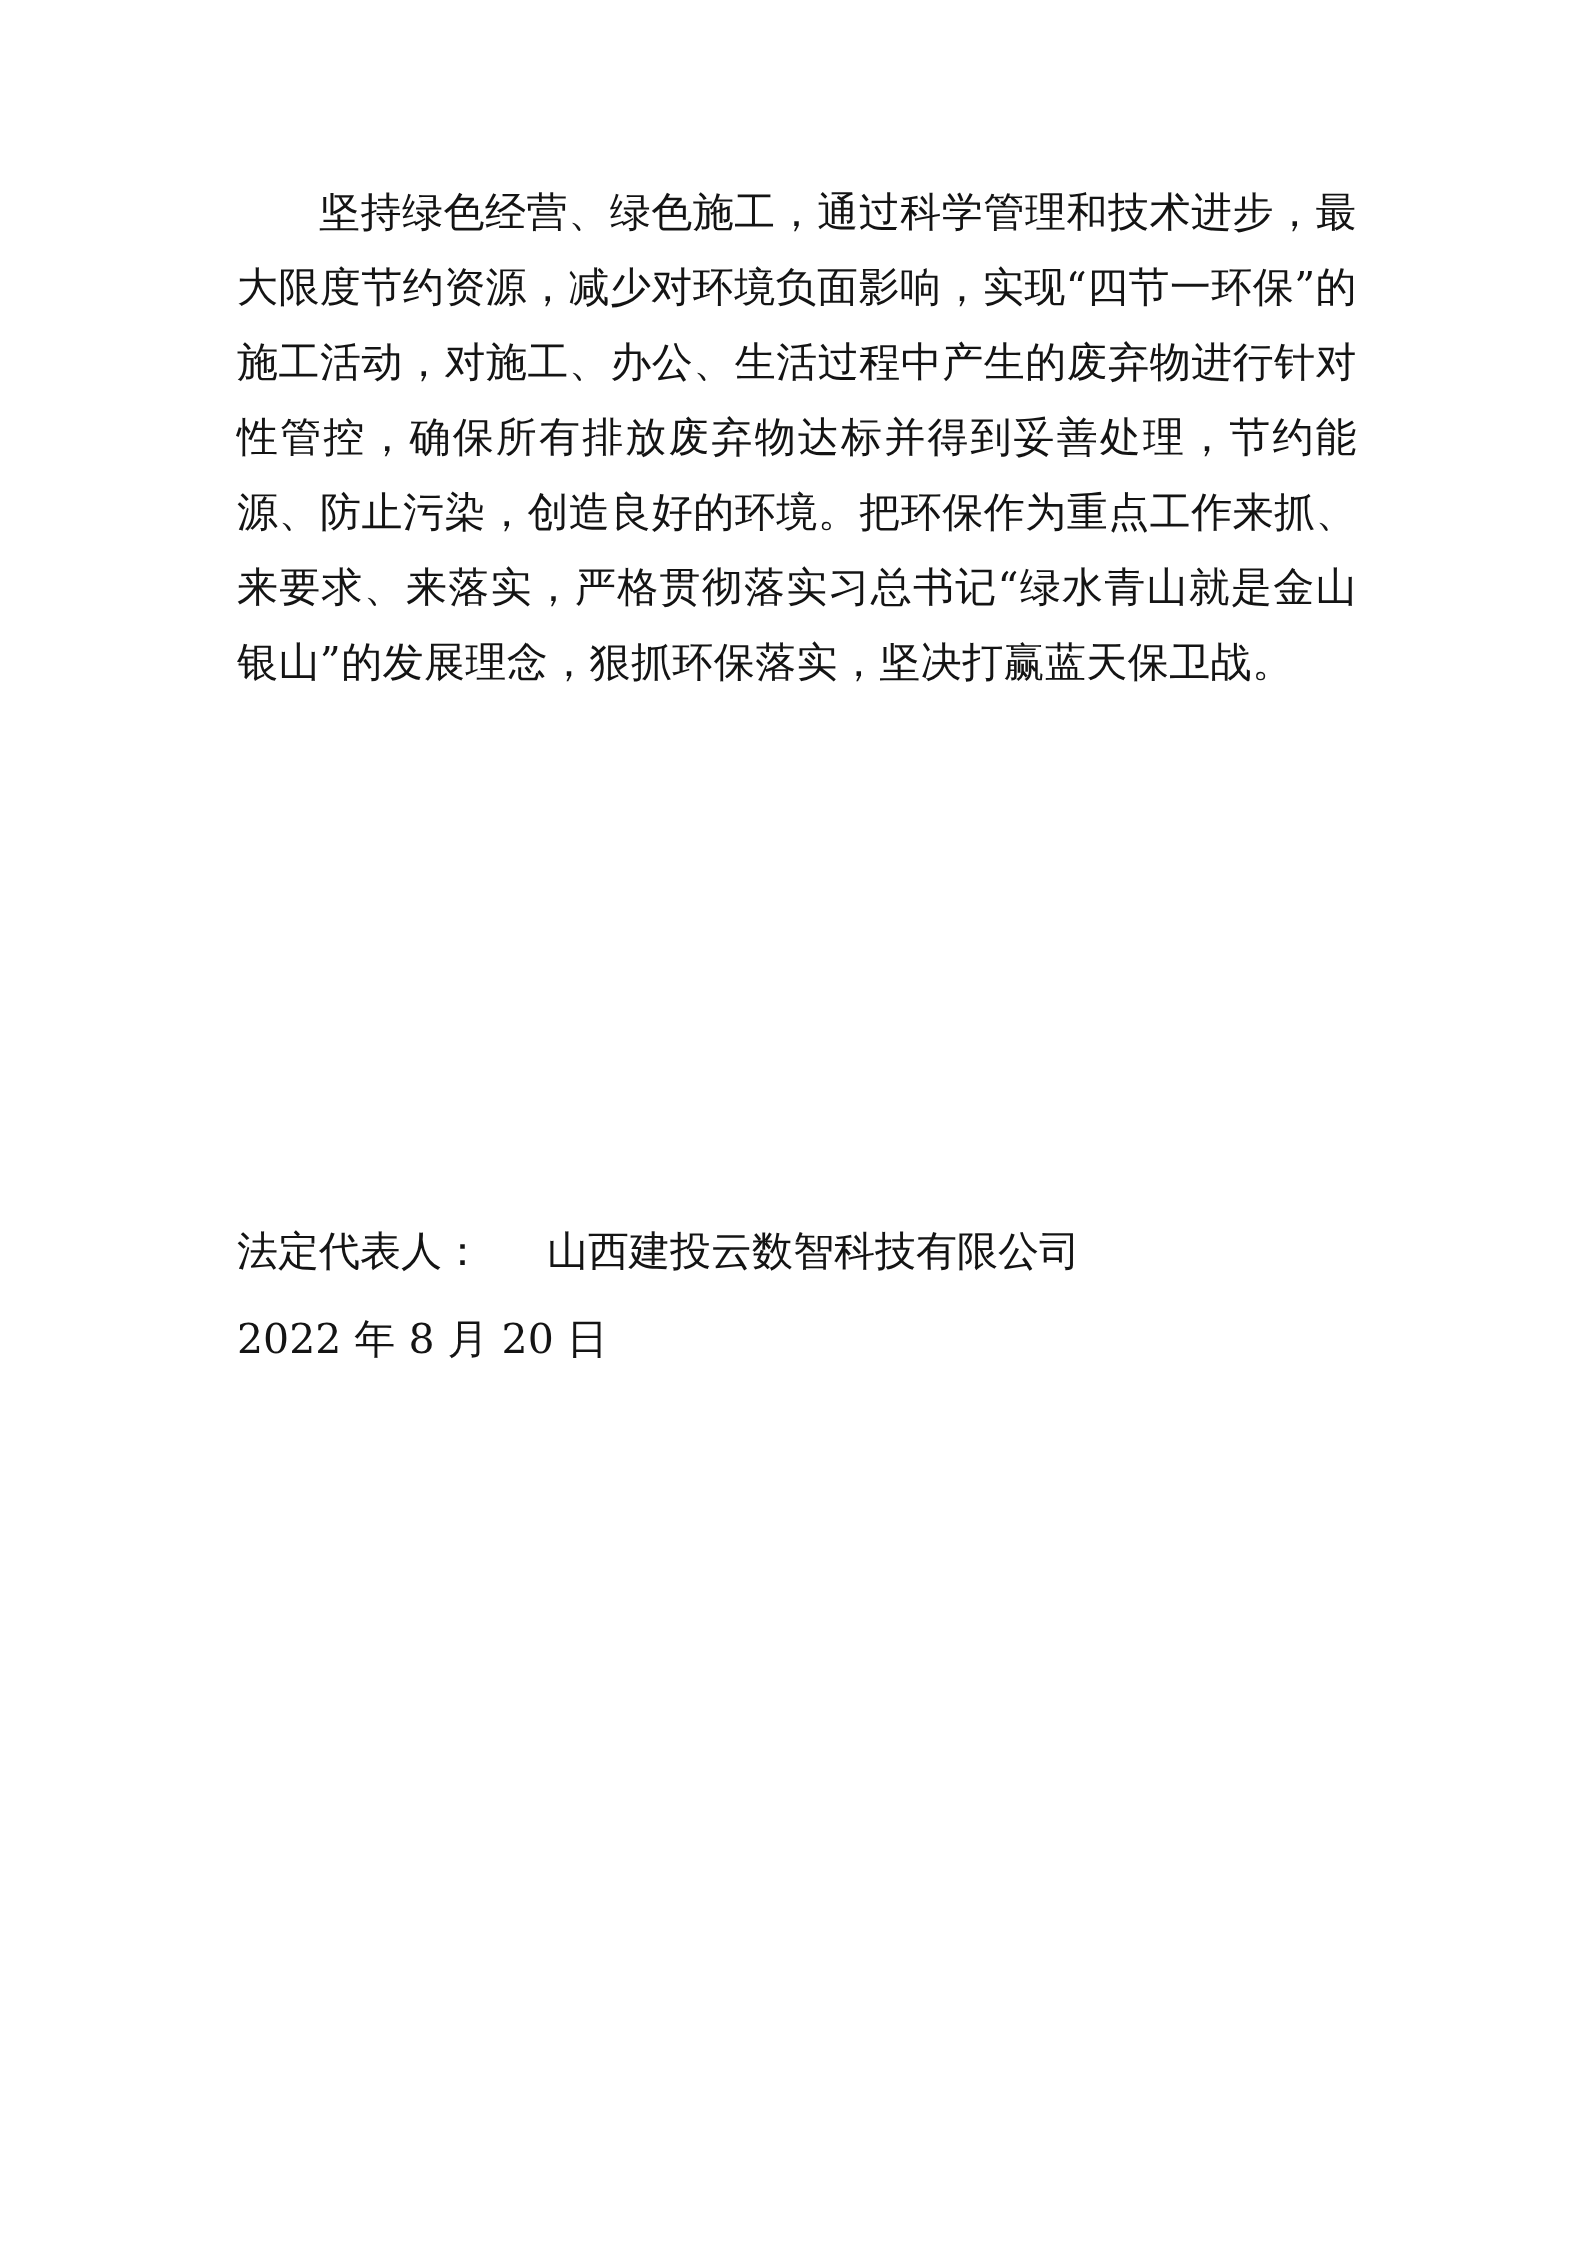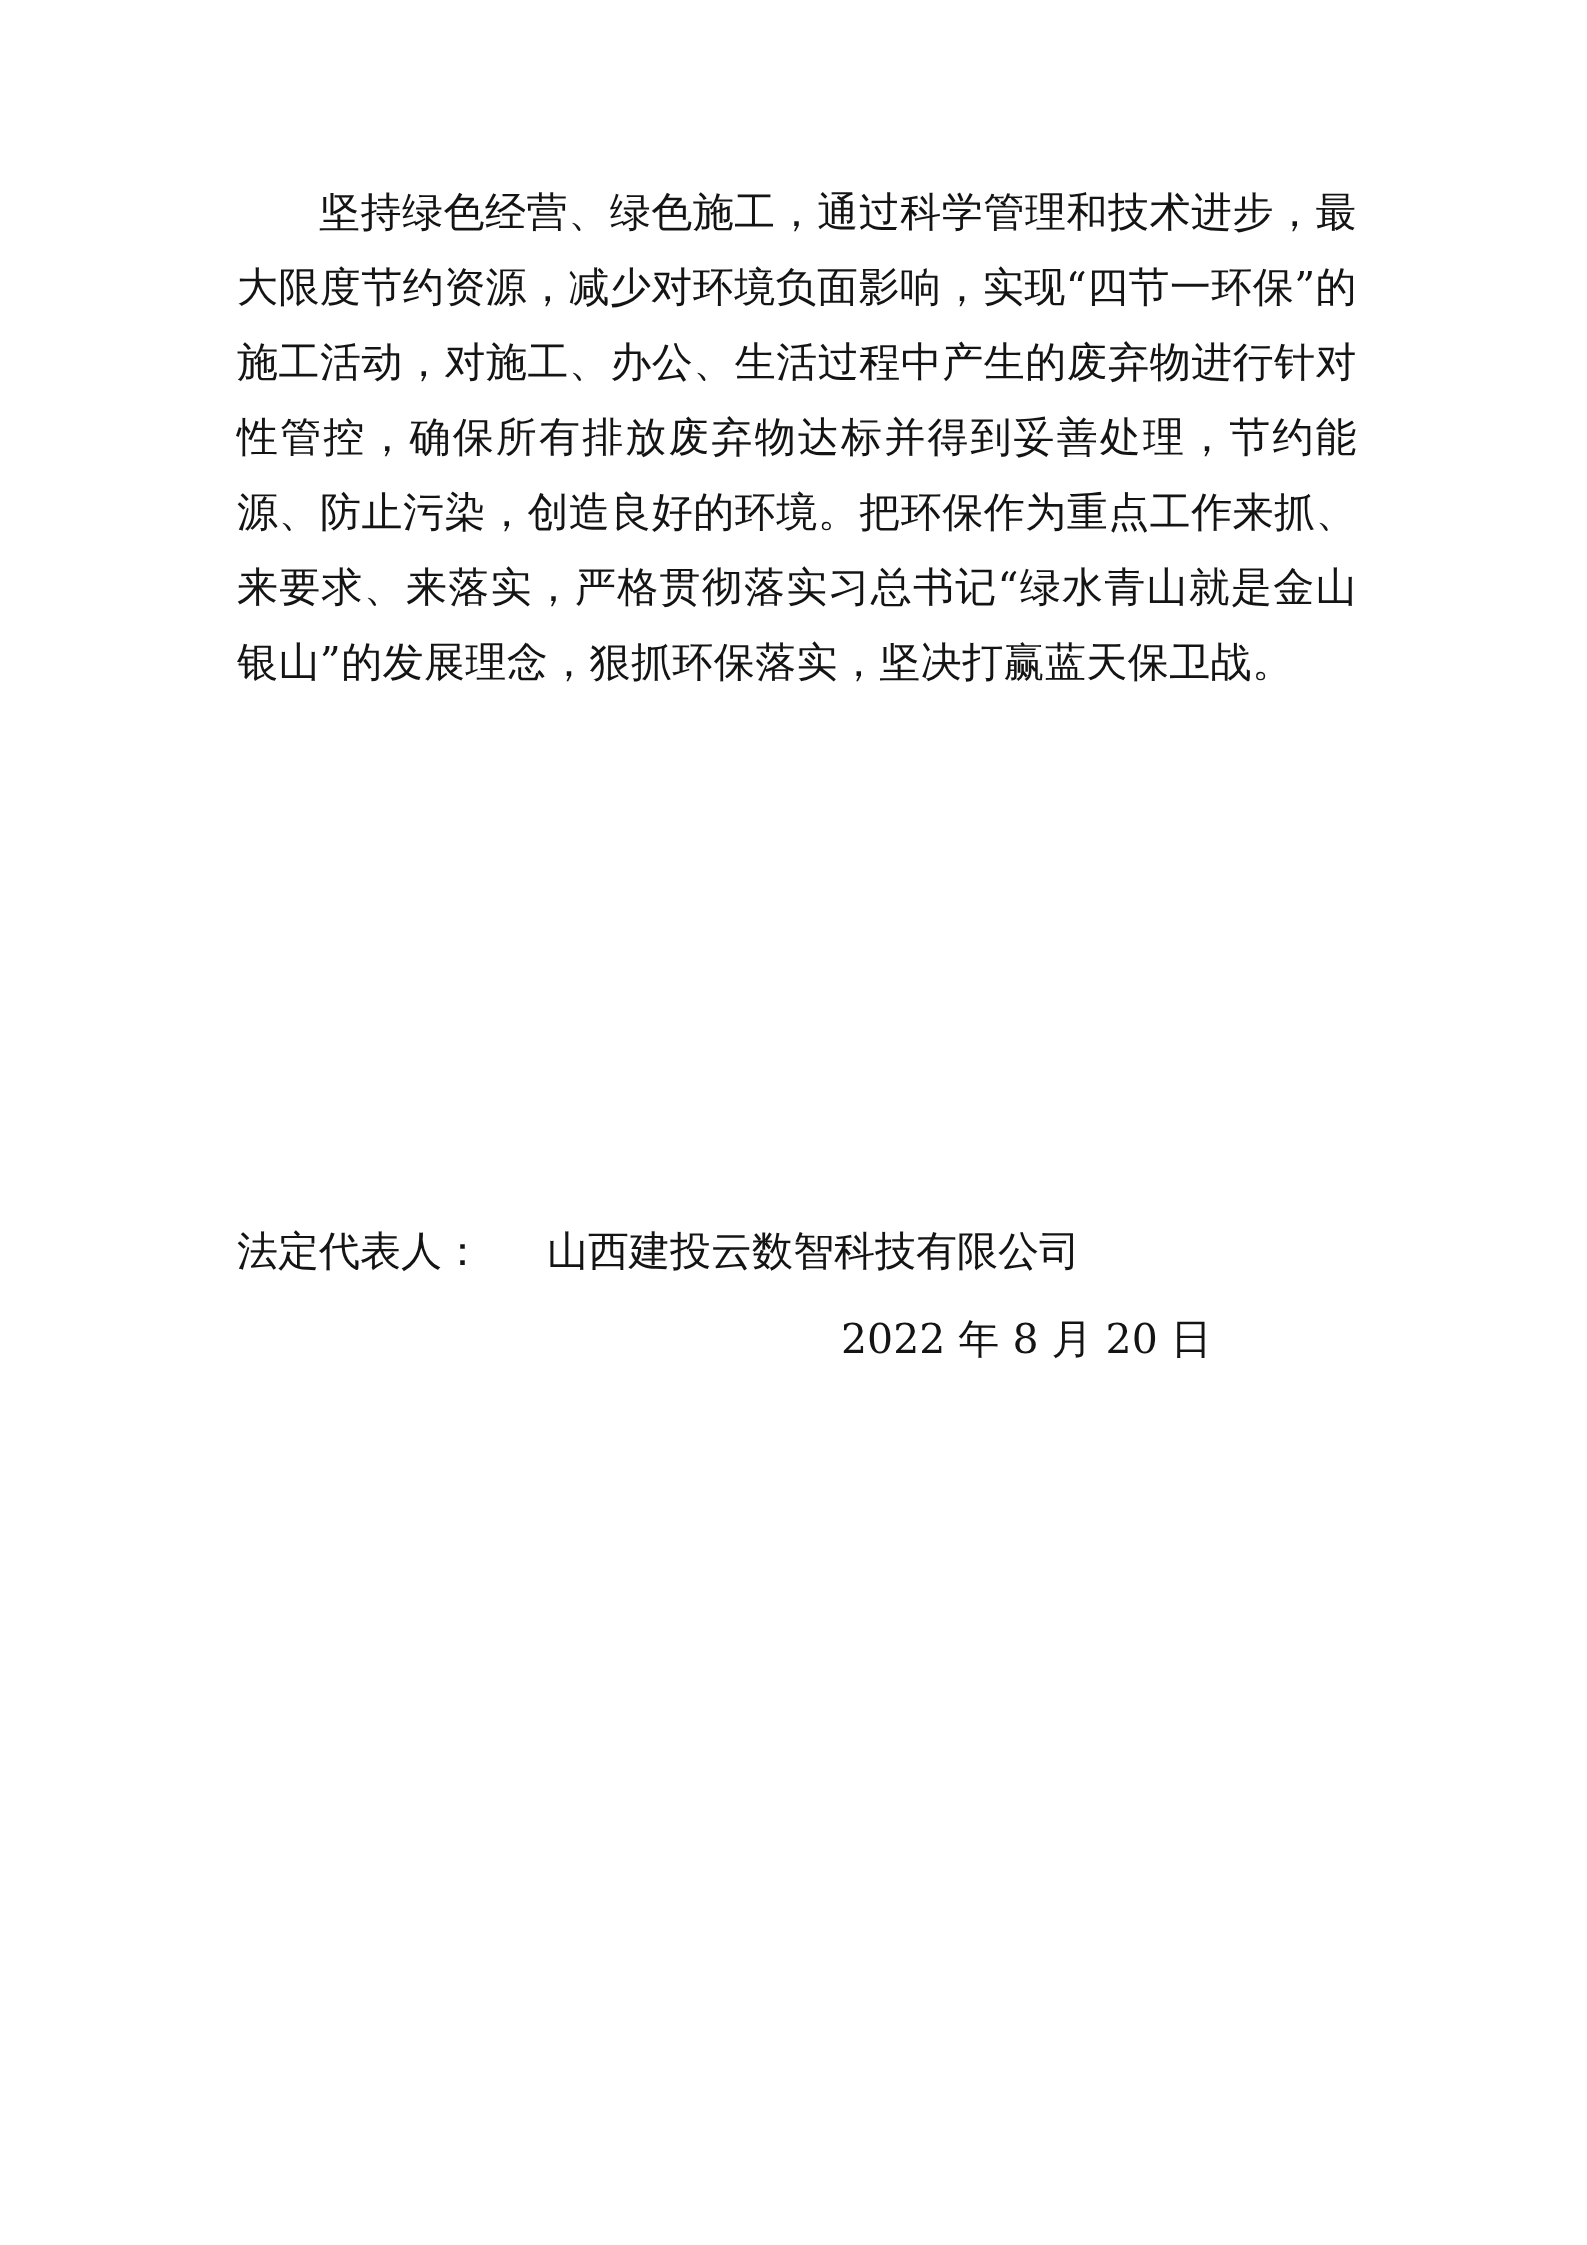--- a/index.html
+++ b/index.html
@@ -66,21 +66,20 @@
   .sig-date-row {
     display: flex;
     justify-content: flex-start;
     margin-top: 16px;
   }
   .sig-date {
     font-size: 41px;
     line-height: 72px;
     color: #141414;
     white-space: nowrap;
-    margin-left: 604px;
   }
 </style>
 </head>
 <body>
 
 <div class="page">
 
   <div class="content">
     <p class="body-paragraph">坚持绿色经营、绿色施工，通过科学管理和技术进步，最大限度节约资源，减少对环境负面影响，实现“四节一环保”的施工活动，对施工、办公、生活过程中产生的废弃物进行针对性管控，确保所有排放废弃物达标并得到妥善处理，节约能源、防止污染，创造良好的环境。把环保作为重点工作来抓、来要求、来落实，严格贯彻落实习总书记“绿水青山就是金山银山”的发展理念，狠抓环保落实，坚决打赢蓝天保卫战。</p>
   </div>

